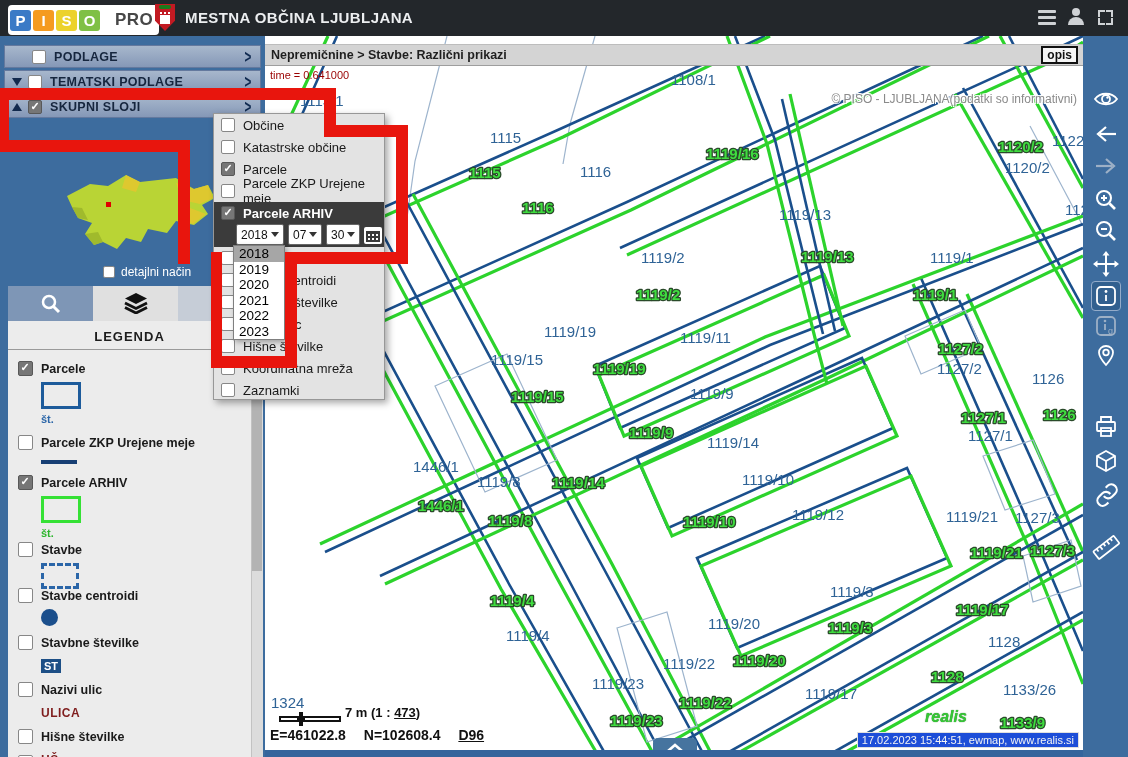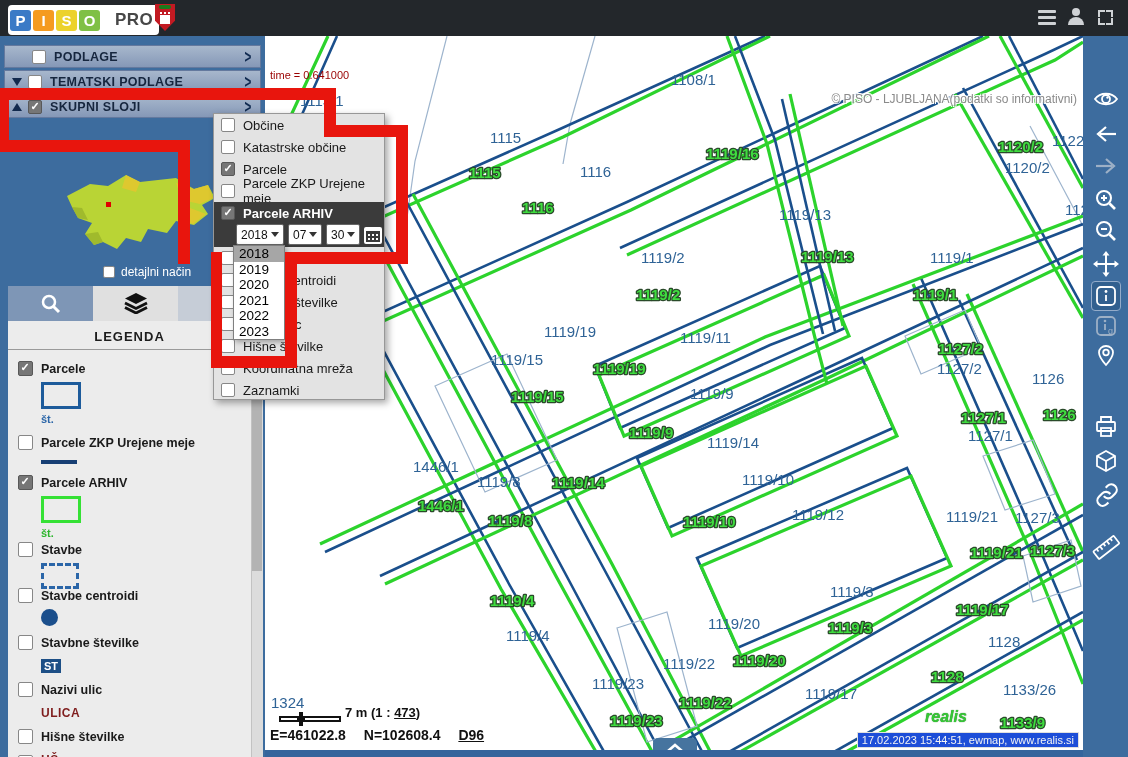--- a/index.html
+++ b/index.html
@@ -148,20 +148,21 @@
     <span class="tile" style="background: rgb(245, 155, 32);">I</span>
     <span class="tile" style="background: rgb(236, 210, 43);">S</span>
     <span class="tile" style="background: rgb(127, 192, 69);">O</span>
     <span class="pro">PRO</span>
   </div>
   <div id="crest">
     <div class="dragon"></div>
       <div class="merlon"></div>
       <div class="castle"></div>
   </div>
+  <div id="apptitle">MESTNA OBČINA LJUBLJANA</div>
   <div class="hicon" id="hamburger" style="left:1038px;">
     <span></span>
       <span></span>
       <span></span>
   </div>
   <div class="hicon" id="useri" style="left:1068px;top:8px;">
     <div class="hd"></div>
       <div class="bd"></div>
   </div>
   <div class="hicon" id="fsi" style="left:1098px;">
@@ -411,20 +412,24 @@
       <text x="153" y="475" class="lb-g">1446/1</text>
       <text x="225" y="570" class="lb-g">1119/4</text>
       <text x="563" y="597" class="lb-g">1119/3</text>
       <text x="468" y="630" class="lb-g">1119/20</text>
       <text x="414" y="672" class="lb-g">1119/22</text>
       <text x="345" y="690" class="lb-g">1119/23</text>
       <text x="691" y="579" class="lb-g">1119/17</text>
       <text x="666" y="646" class="lb-g">1128</text>
       <text x="735" y="692" class="lb-g">1133/9</text>
     </svg>
+  <div id="crumbbar">
+    <span class="txt">Nepremičnine &gt; Stavbe: Različni prikazi</span>
+    <span id="opisbtn">opis</span>
+  </div>
   <div id="timenote">time = 0.641000</div>
   <div id="watermark">© PISO - LJUBLJANA(podatki so informativni)</div>
   <div id="scalebar">
     <div class="seg1"></div>
       <div class="tick"></div>
       <div class="seg2"></div>
   </div>
   <div id="scaletxt">
     <span>7 m  (1 : </span><span class="ulink">473</span><span>)</span>
   </div>

